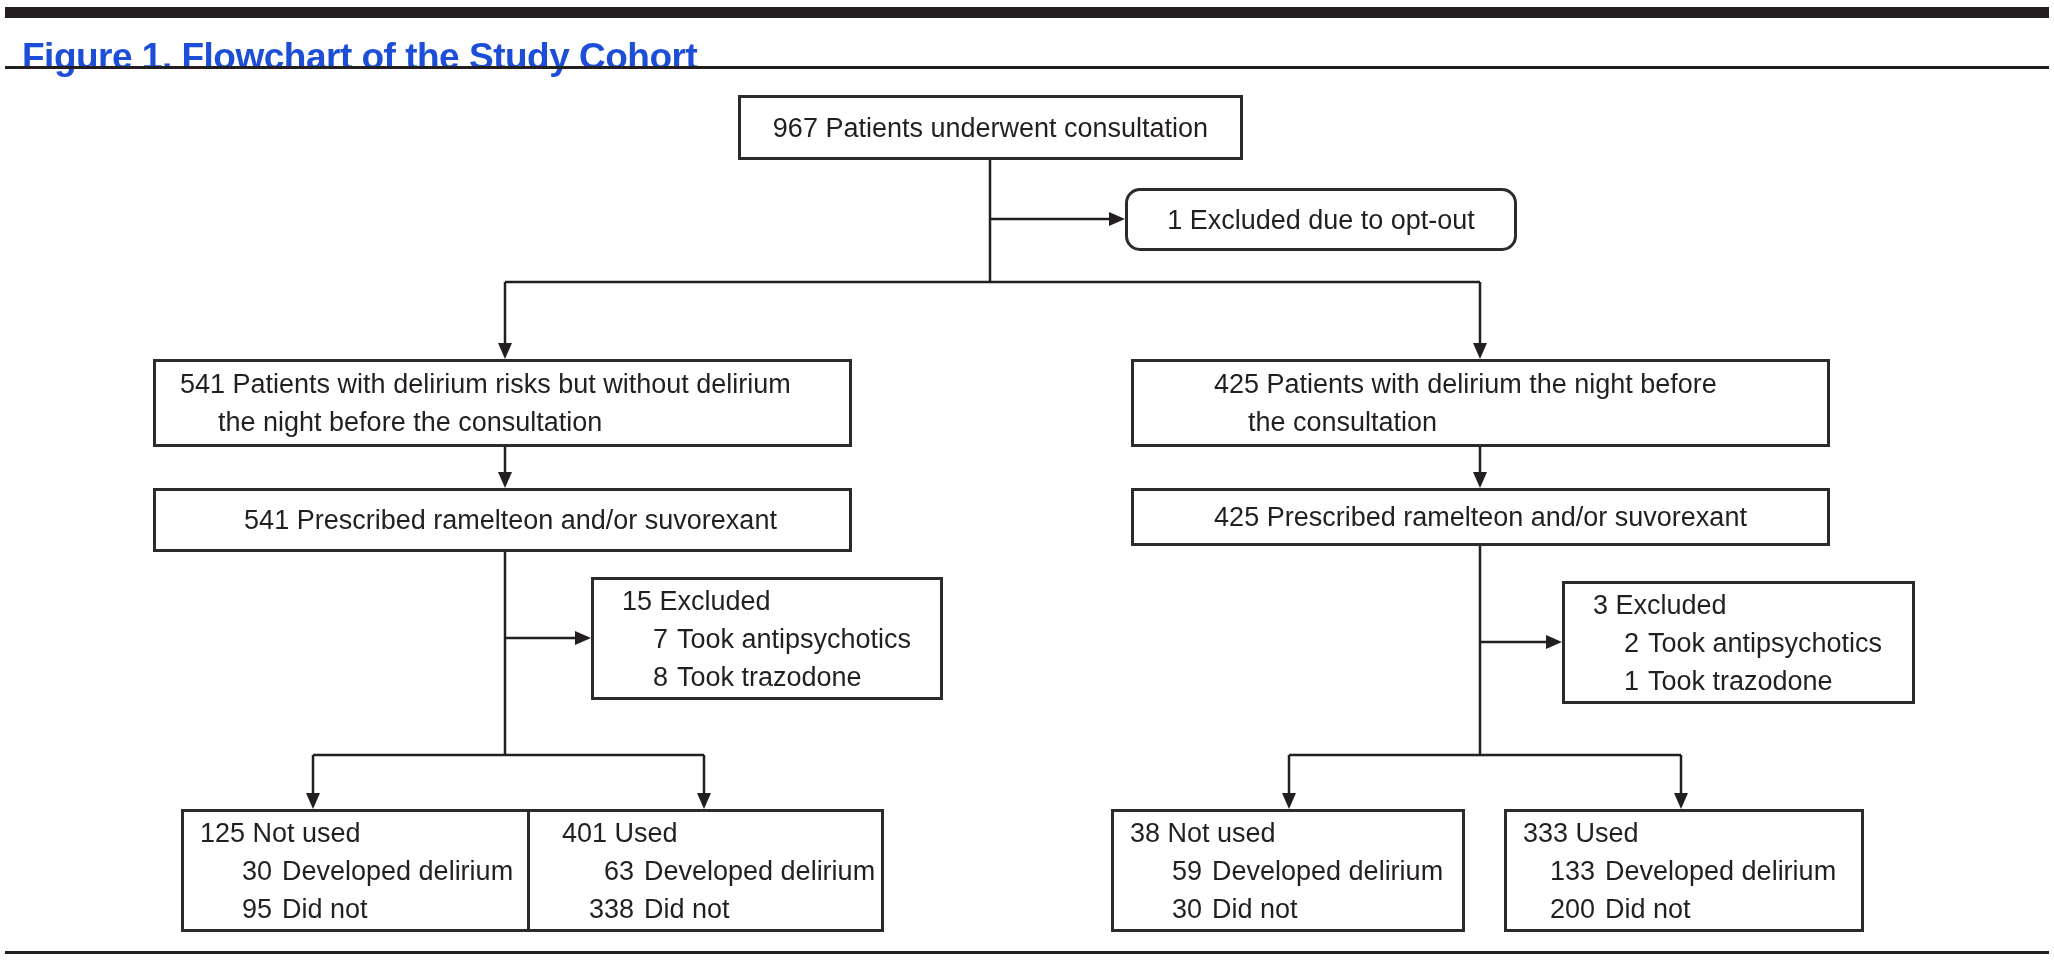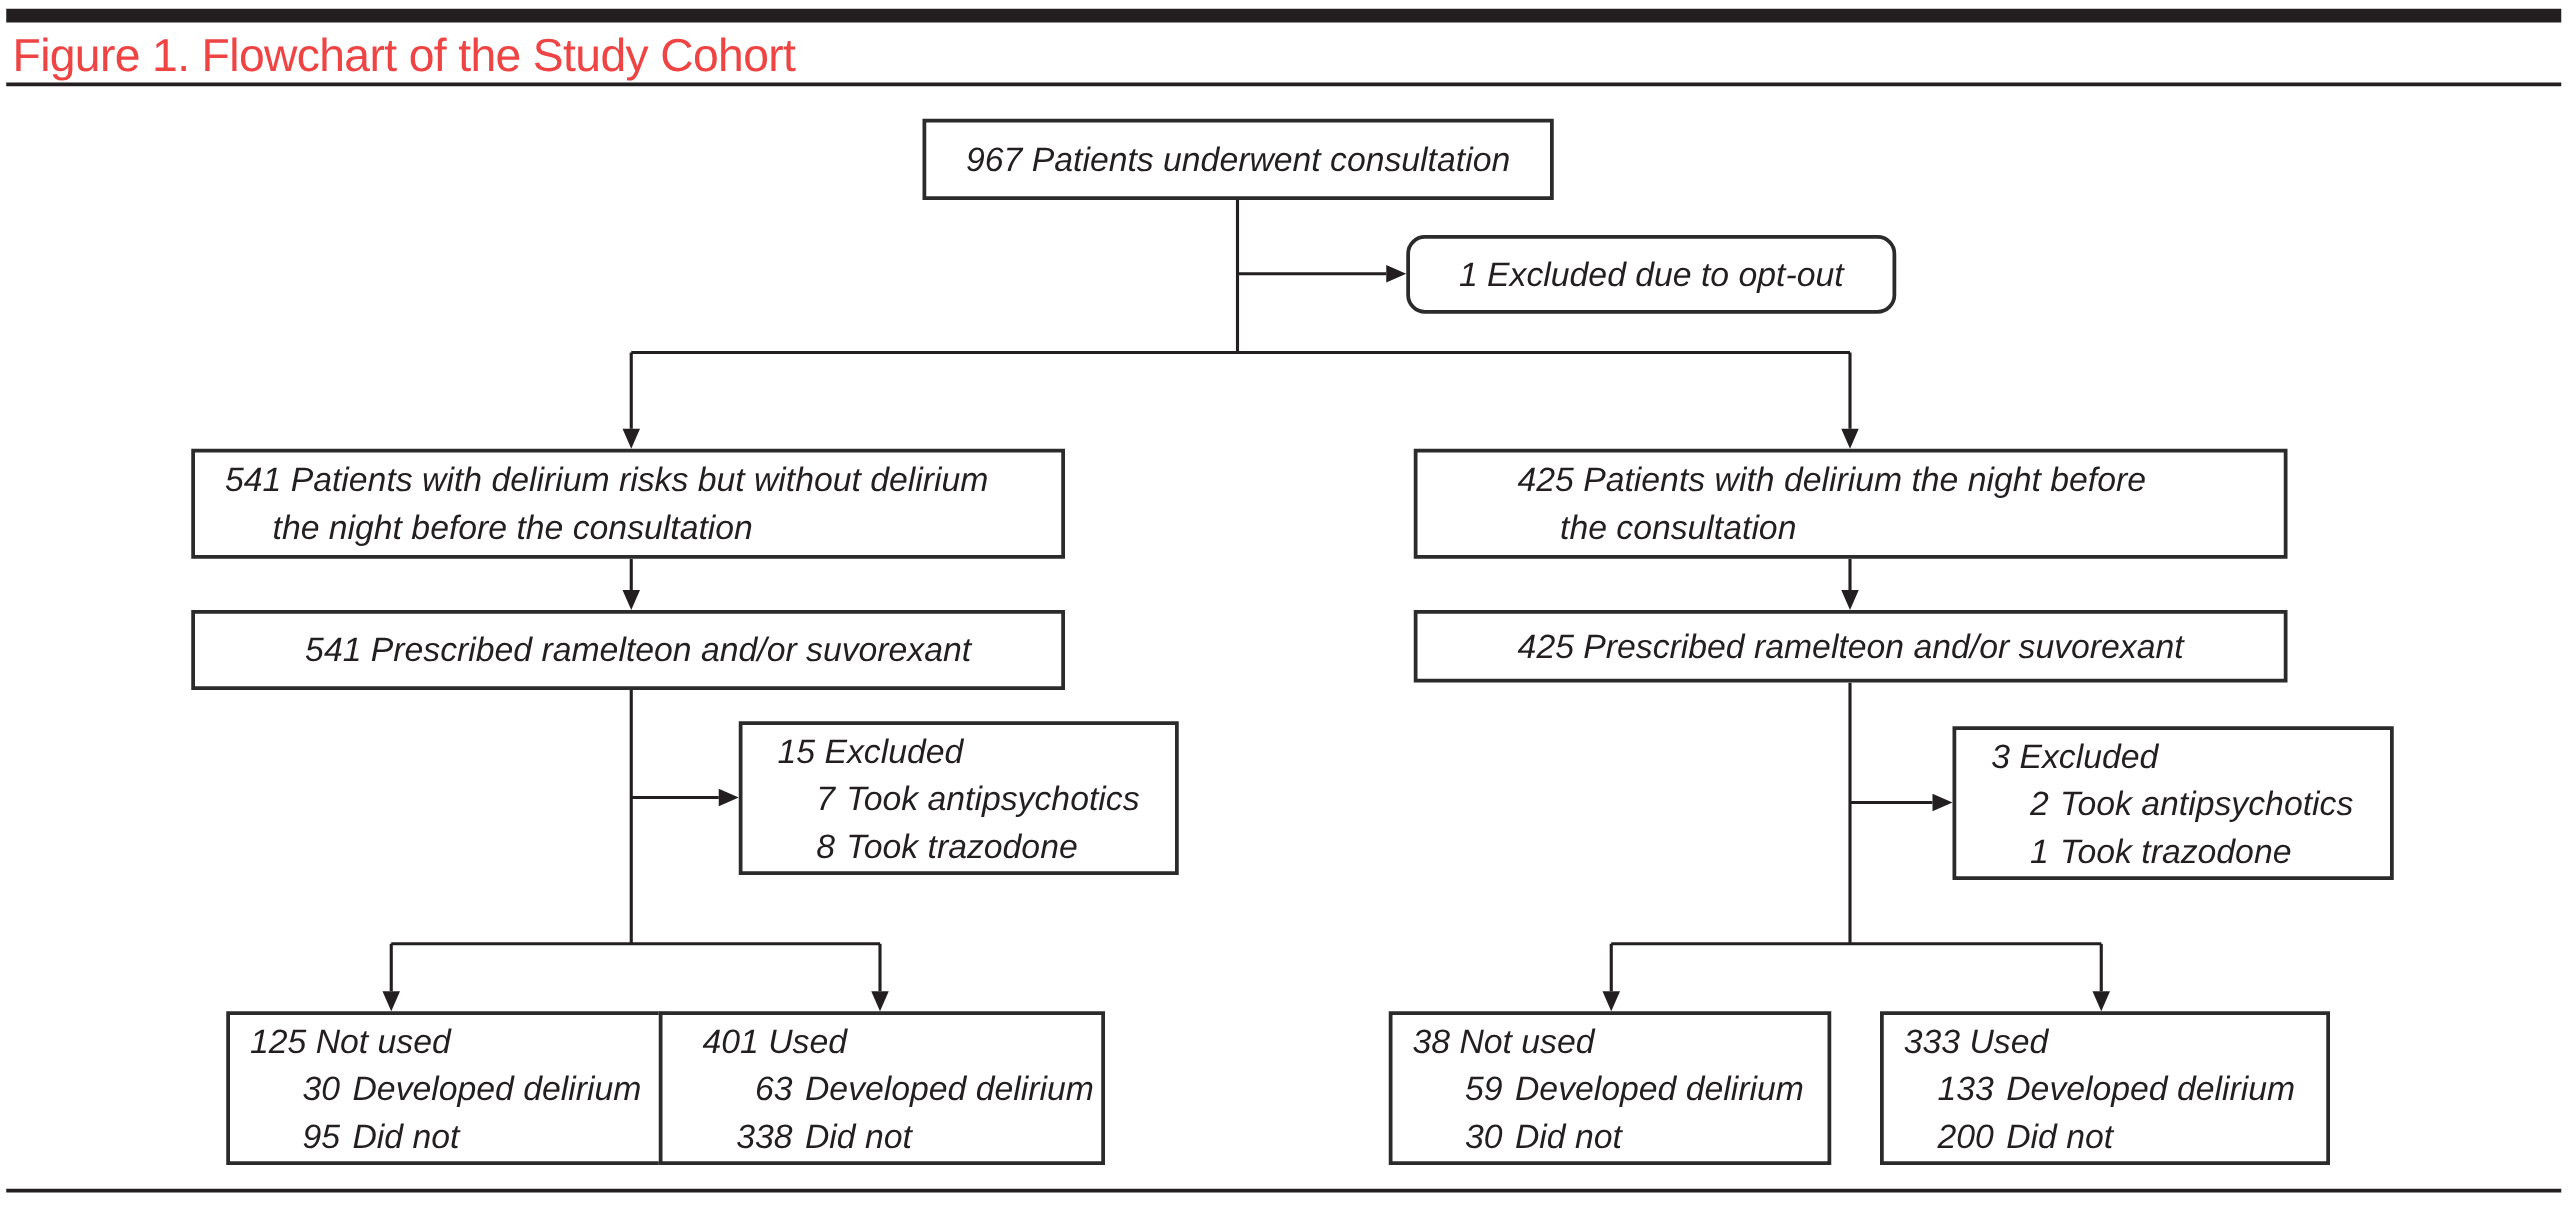--- a/index.html
+++ b/index.html
@@ -21,25 +21,25 @@
     left: 5px;
     right: 5px;
     top: 7px;
     height: 11px;
     background: #231f20;
   }
   .figure-title {
     position: absolute;
     left: 10px;
     top: 24px;
-    margin: 0;
+    margin: 12px;
     font-size: 37px;
-    font-weight: normal;
+    font-weight: bold;
     letter-spacing: -0.5px;
-    color: #ef4444;
+    color: #1d4ed8;
     white-space: nowrap;
   }
   .rule-thin {
     position: absolute;
     left: 5px;
     right: 5px;
     top: 66px;
     height: 3px;
     background: #231f20;
   }
@@ -59,21 +59,20 @@
   }
   .node {
     position: absolute;
     box-sizing: border-box;
     border: 3px solid #2b2b2b;
     background: #ffffff;
     z-index: 2;
     font-size: 27px;
     line-height: 38px;
     color: #231f20;
-    font-style: italic;
   }
   .node.center {
     display: flex;
     align-items: center;
     justify-content: center;
     text-align: center;
     white-space: nowrap;
   }
   .node.list {
     display: flex;

